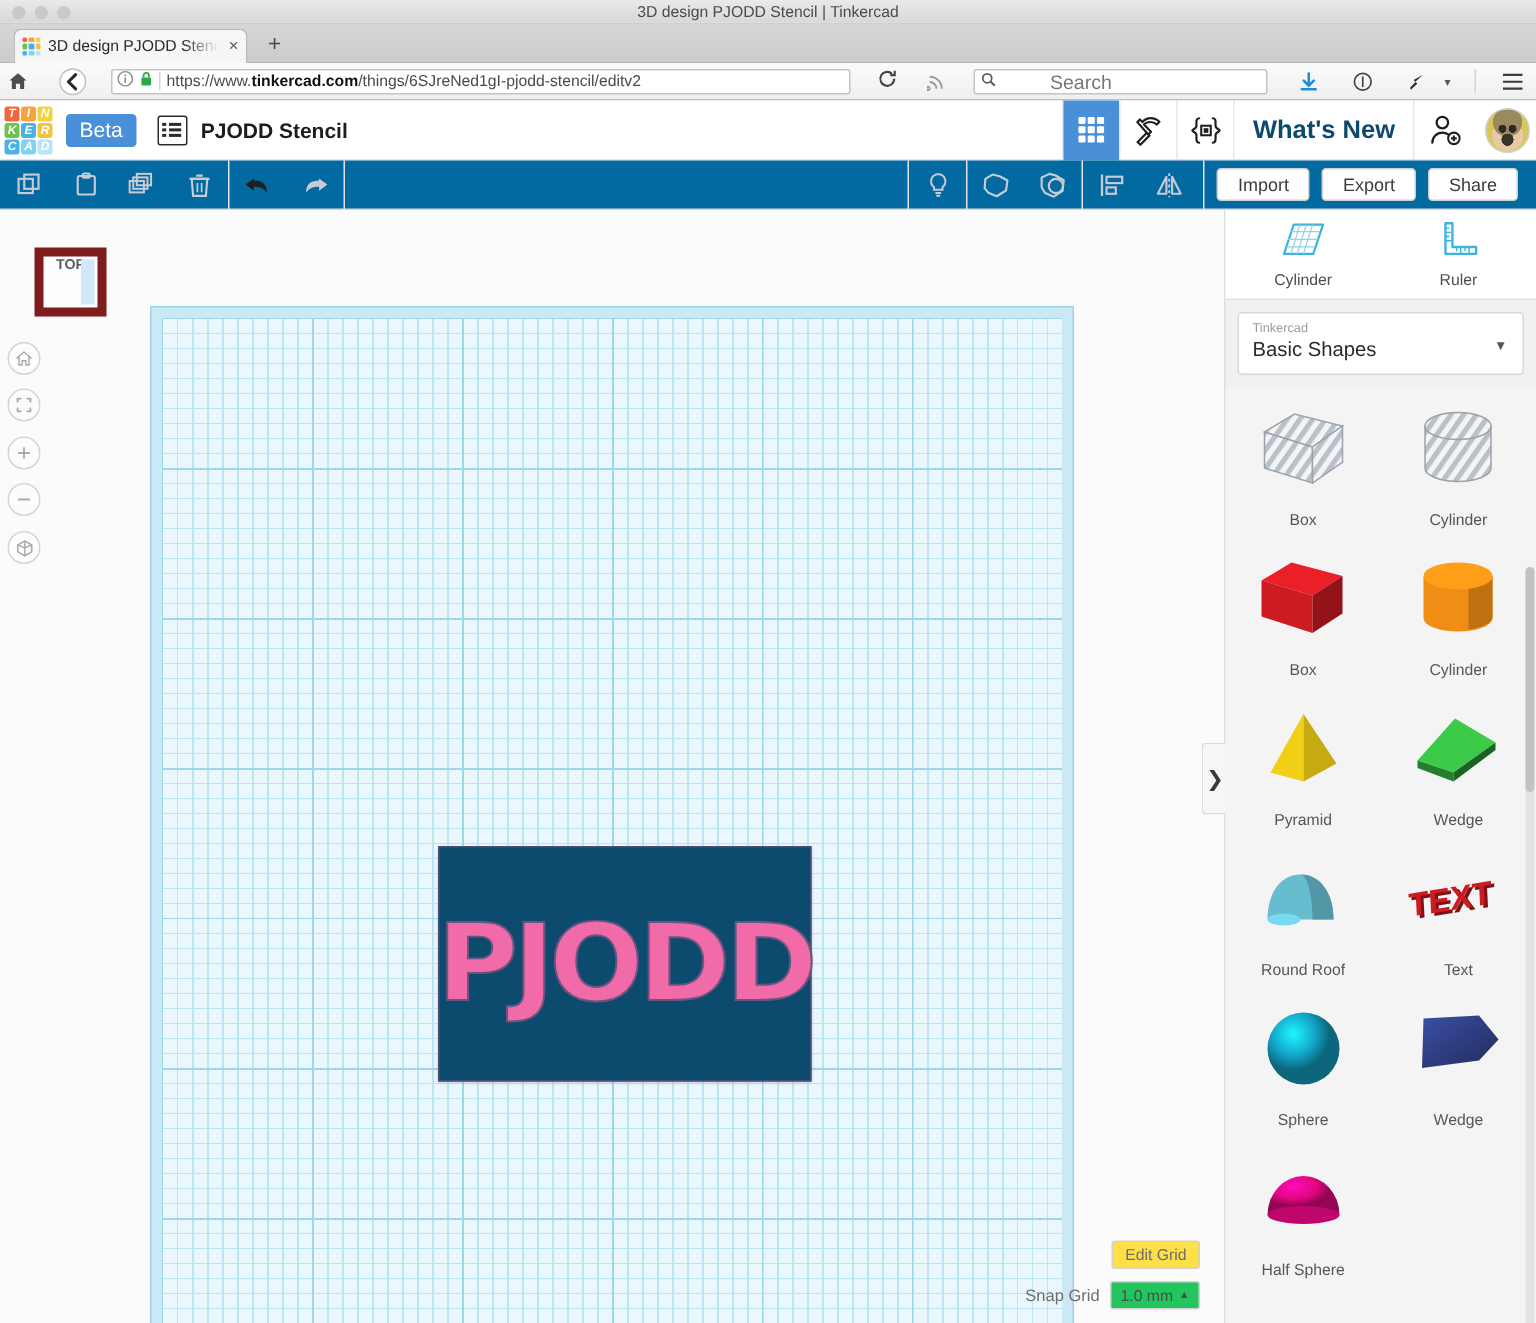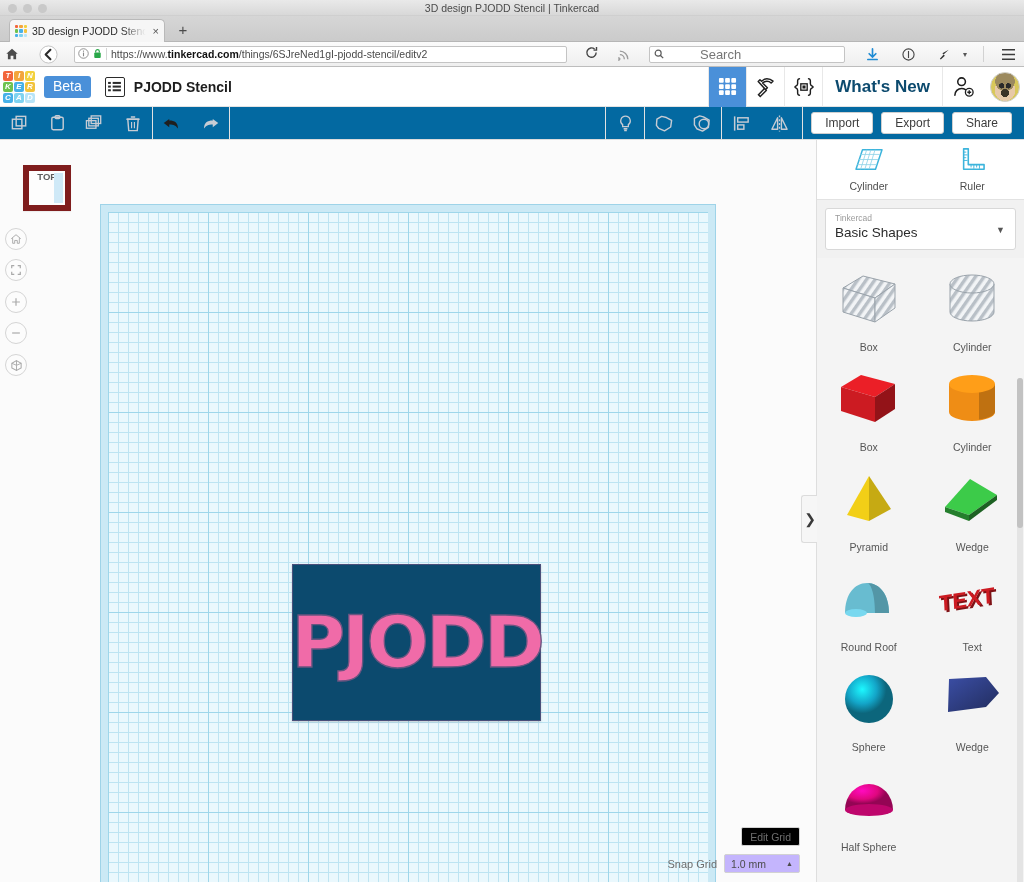--- a/index.html
+++ b/index.html
@@ -175,30 +175,30 @@
   .viewcube:after{content:"";position:absolute;right:2px;top:2px;bottom:2px;width:9px;background:#cfe9f7;}
   .navbtn{
     position:absolute; left:5px; width:22px;height:22px;border-radius:50%;
     border:1px solid #d5d5d5; background:#fcfcfc;
     display:flex;align-items:center;justify-content:center; color:#a9a9a9;
   }
 
   
   .editgrid{
     position:absolute; right:16px; bottom:36px; height:19px;
-    border:1px solid #d2d2d2; background:#000000; border-radius:2px;
+    border:1px solid #d2d2d2; background:#fde047; border-radius:2px;
     font-size:10.5px;color:#6d6d6d; padding:0 8px; display:flex;align-items:center;
   }
   .snaprow{
     position:absolute; right:16px; bottom:9px; display:flex;align-items:center;gap:7px;
   }
   .snaplabel{ font-size:11px; color:#6d6d6d;}
   .snapsel{
-    height:19px; border:1px solid #d2d2d2; background:#c4b5fd; border-radius:2px;
-    font-size:10.5px;color:#4b4b4b; padding:0 6px; display:flex;align-items:center;gap:20px;
+    height:19px; border:1px solid #d2d2d2; background:#22c55e; border-radius:2px;
+    font-size:10.5px;color:#4b4b4b; padding:0 6px; display:flex;align-items:center;gap:4px;
   }
 
   
   .sidebar{
     position:absolute; left:816px; top:140px; width:208px; height:742px;
     background:#f1f1f1; border-left:1px solid #dedede;
   }
   .panel-toggle{
     position:absolute; left:-16px; top:355px; width:17px; height:48px;
     background:#f6f6f6; border:1px solid #dcdcdc; border-right:none;

